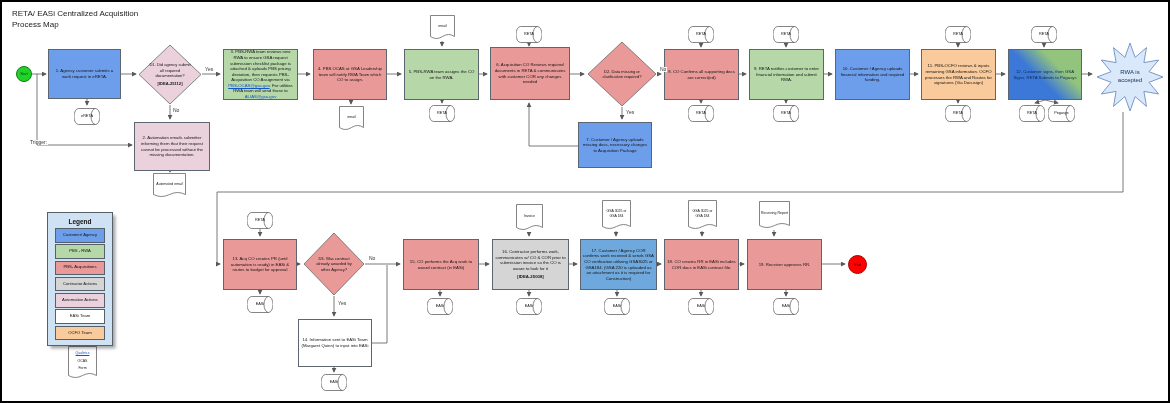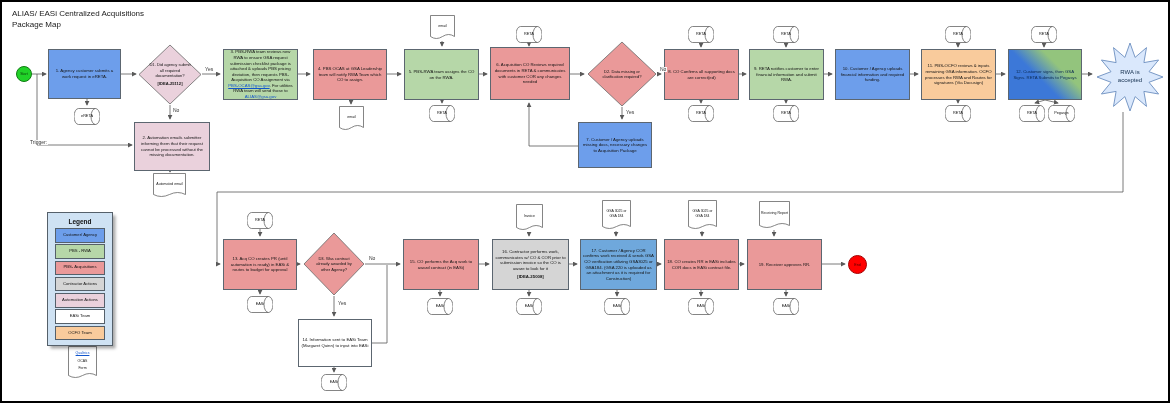--- a/index.html
+++ b/index.html
@@ -26,21 +26,21 @@
   .legend{position:absolute;background:#cfe2f3;border:1px solid #55606a;box-shadow:2.5px 2.5px 3px rgba(0,0,0,.35);
           padding:3px 7px;box-sizing:border-box;}
   .legend-title{font-size:6.5px;font-weight:bold;text-align:center;margin:2px 0 3px 0;color:#111;}
   .legend-item{border:1px solid #55606a;height:14.5px;margin-bottom:1.8px;display:flex;align-items:center;justify-content:center;
                text-align:center;font-size:4.2px;line-height:1.15;color:#111;box-sizing:border-box;padding:0 2px;}
 </style>
 </head>
 <body>
 
 <div class="frame">
-  <div class="title"><span>ALIAS/ EASi  Centralized Acquisitions</span><br><span>Package Map</span></div>
+  <div class="title"><span>RETA/ EASi  Centralized Acquisition</span><br><span>Process Map</span></div>
 
   <svg class="edges" xmlns="http://www.w3.org/2000/svg">
     <defs>
       <marker id="arr" markerWidth="5" markerHeight="5" refX="4.2" refY="2.5" orient="auto" markerUnits="userSpaceOnUse">
         <path d="M0 0 L5 2.5 L0 5 Z" fill="#595959"></path>
       </marker>
     </defs>
     <g>
       <path class="edge arr" d="M30 72 H44" marker-end="url(#arr)"></path>
       <path class="edge arr" d="M35 72 V143 H130" marker-end="url(#arr)"></path>

